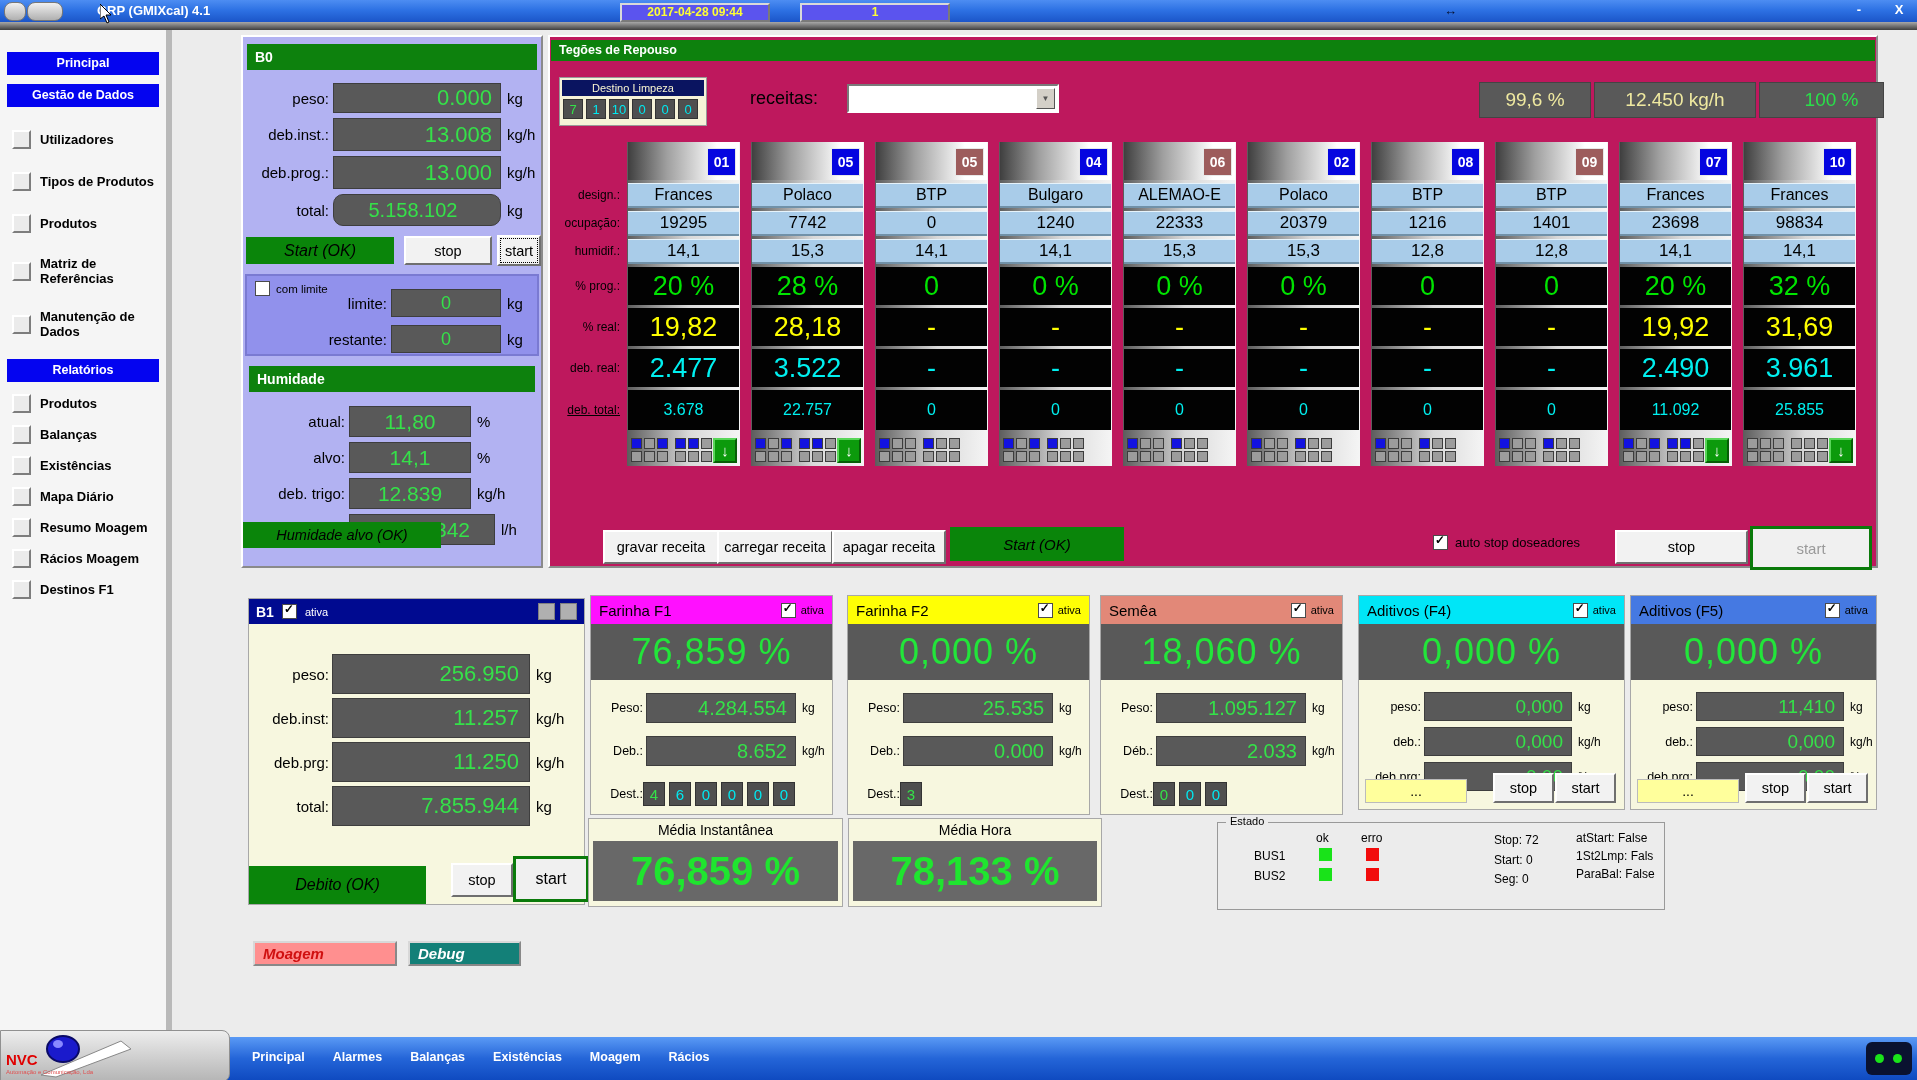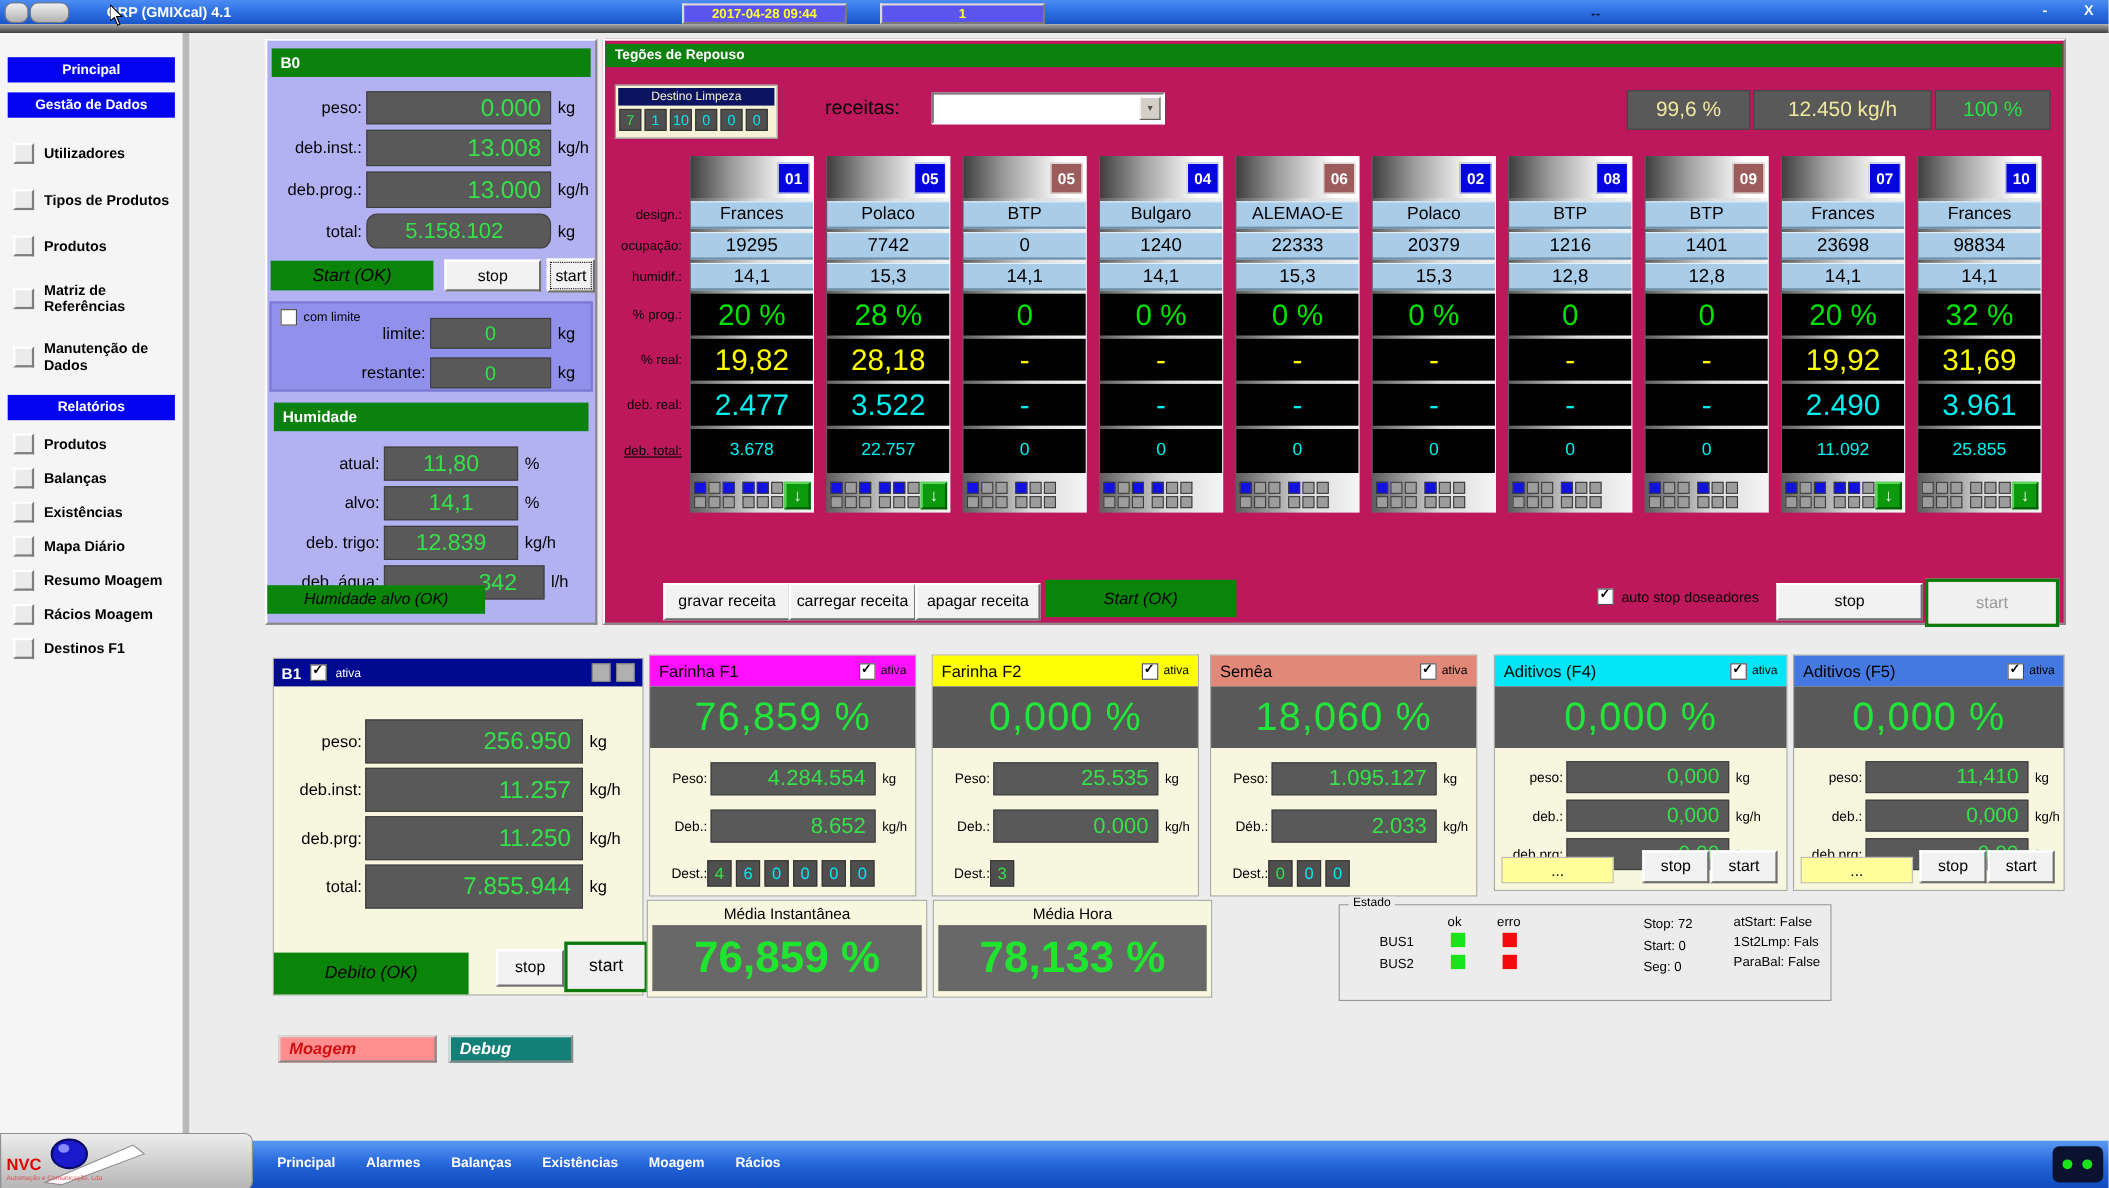--- a/index.html
+++ b/index.html
@@ -56,42 +56,42 @@
   .btn-start-b0{width:40px;height:27px;margin-left:5px;outline:1px dotted #000;outline-offset:-4px;}
   .limit-box{margin:8px 2px 0;height:82px;background:#9191ec;border:2px solid #7a7ad2;
     box-sizing:border-box;position:relative;}
   .limit-cb{position:absolute;left:8px;top:5px;display:flex;gap:6px;align-items:center;font-size:11.5px;}
   .limrow .flabel{width:140px;} .limrow .valbox{width:108px;height:26px;font-size:18px;
     justify-content:center;margin-left:4px;}
   .limrow1{margin-top:13px;} .limrow2{margin-top:8px;}
   .hum-hdr{margin:10px 6px 0;height:26px;font-size:14px;line-height:26px;padding-left:8px;}
   .humrow{margin-top:5px;} .humrow .flabel{width:102px;}
   .humrow .valbox{width:120px;height:29px;font-size:21px;justify-content:center;margin-left:4px;}
-  .hum-status{position:absolute;left:0px;bottom:8px;width:198px;height:26px;font-size:14.5px;}
+  .hum-status{position:absolute;left:0px;bottom:18px;width:198px;height:26px;font-size:14.5px;}
   
   .panel-teg{position:absolute;left:548px;top:35px;width:1330px;height:533px;background:#be185d;
     border:2px solid;border-color:#fff #8a8a8a #8a8a8a #fff;box-sizing:border-box;}
   .teg-hdr{margin:3px 1px 0;height:21px;font-size:12.5px;line-height:21px;padding-left:8px;}
   .destino{position:absolute;left:9px;top:40px;width:146px;height:47px;background:#f6f2d8;
     border:1px solid #999;}
   .destino-title{margin:2px 2px 0;height:16px;background:#0a1460;color:#f8f4d0;font-size:11px;
     text-align:center;line-height:16px;}
   .destino-vals{display:flex;gap:3px;padding:3px 3px 0 3px;}
   .dbox{min-width:20px;height:20px;background:#4f4f4f;color:#00e8f0;font-size:13px;
     display:flex;align-items:center;justify-content:center;border:1px solid #333;box-sizing:border-box;}
   .dbox.first{color:#35e149;}
   .receitas-label{position:absolute;left:200px;top:51px;font-size:18px;}
   .receitas-select{position:absolute;left:297px;top:47px;width:212px;height:29px;background:#fff;
     border:2px solid;border-color:#7a7a7a #fff #fff #7a7a7a;box-sizing:border-box;}
   .sel-arrow{position:absolute;right:2px;top:2px;bottom:2px;width:17px;background:#d4d0c8;
     border:1px solid;border-color:#fff #555 #555 #fff;color:#555;font-size:8px;
     display:flex;align-items:center;justify-content:center;}
   .statbox{position:absolute;top:45px;height:34px;background:#595959;border:1px solid #444;
     color:#efe9a0;font-size:19px;display:flex;align-items:center;justify-content:center;}
-  .statbox.green{color:#2ae04a;}
+  .statbox.green{color:#2ae04a;padding-left:20px;}
   
   .row-labels{position:absolute;left:0;top:105px;width:74px;}
   .rl{text-align:right;padding-right:4px;font-size:12px;}
   .rl-sp{height:41px;} .rl-l{height:28px;line-height:25px;} .rl-d{height:41px;line-height:38px;}
   .rl-t{height:44px;line-height:40px;text-decoration:underline;}
   .silo-cols{position:absolute;left:77px;top:105px;display:flex;gap:11px;}
   .silo-col{width:113px;background:linear-gradient(90deg,#5c5c5c,#d9d9d9 55%,#f5f5f5);padding:0 1px;box-sizing:border-box;}
   .silo-head{height:38px;margin-bottom:3px;position:relative;
     background:linear-gradient(90deg,#3f3f3f,#9f9f9f 35%,#fff 80%);}
   .silo-badge{position:absolute;right:3px;top:6px;width:27px;height:26px;color:#fff;font-weight:bold;
@@ -106,21 +106,21 @@
   .silo-foot{height:32px;position:relative;padding-top:3px;box-sizing:border-box;}
   .sq-row{display:flex;margin-left:3px;height:13px;align-items:center;}
   .sq{width:11px;height:11px;margin-right:2px;background:#9c9c9c;border:1px solid #3c3c3c;box-sizing:border-box;}
   .sq.on{background:#1212e0;}
   .sq:nth-child(3){margin-right:7px;}
   .arrow-btn{position:absolute;right:2px;top:4px;width:24px;height:25px;background:#0c9a0c;
     border:2px solid;border-color:#59d659 #065e06 #065e06 #59d659;color:#fff;font-weight:bold;
     font-size:15px;text-align:center;line-height:21px;box-sizing:border-box;}
   .tegbtn{position:absolute;top:493px;height:30px;}
   .teg-status{position:absolute;left:400px;top:490px;width:174px;height:34px;font-size:15px;}
-  .autostop{position:absolute;left:902px;top:498px;display:flex;align-items:center;gap:7px;font-size:13px;}
+  .autostop{position:absolute;left:883px;top:498px;display:flex;align-items:center;gap:7px;font-size:13px;}
   .teg-stop{left:1065px;width:129px;}
   .teg-start{position:absolute;left:1200px;top:489px;width:116px;height:38px;background:#f0f0f0;
     border:3px solid #0a7a0a;color:#9a9a9a;font-size:15px;display:flex;align-items:center;justify-content:center;}
   
   .cream{background:#f7f7df;border:1px solid #a8a8a8;box-sizing:border-box;}
   .panel-b1{position:absolute;left:248px;top:598px;width:337px;height:307px;}
   .b1-hdr{height:25px;background:#000a90;display:flex;align-items:center;color:#fff;padding:0 7px;gap:8px;}
   .b1-title{font-size:14px;font-weight:bold;}
   .b1-hdr .lbl{font-size:11px;}
   .winsq{width:15px;height:15px;background:#b0b0b0;border:1px solid #808080;}

